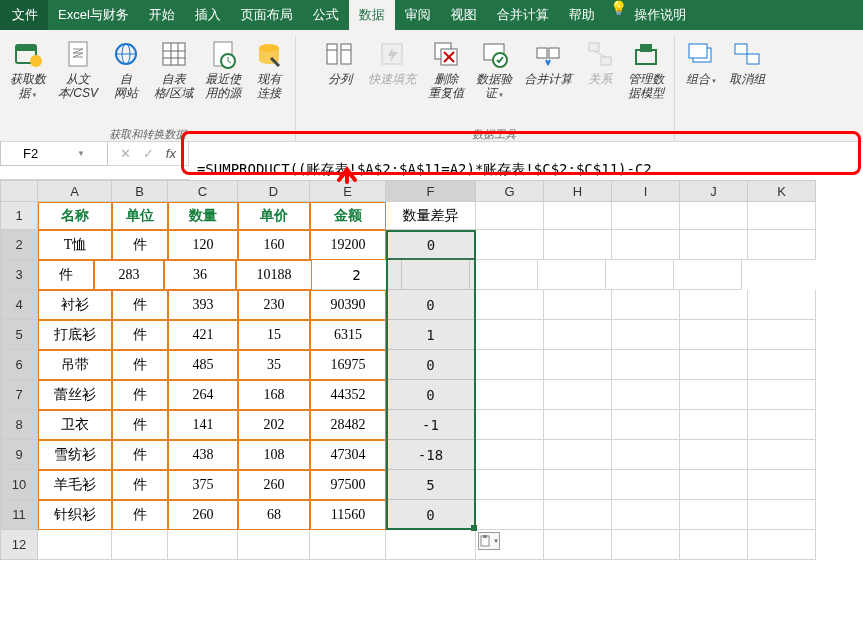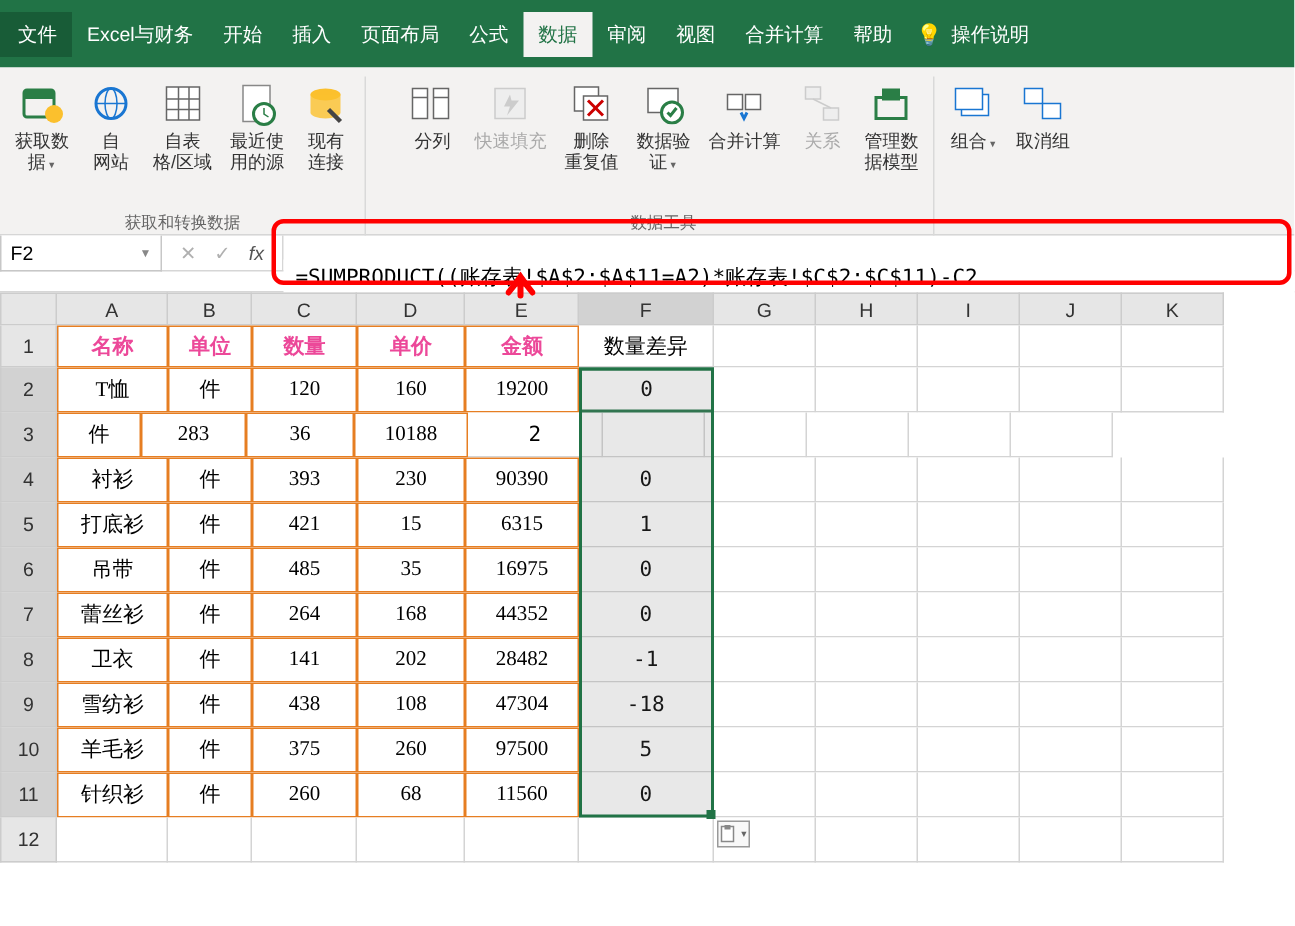--- a/index.html
+++ b/index.html
@@ -7,23 +7,23 @@
     font-family: "Microsoft YaHei", "Segoe UI", sans-serif;
     font-size: 12px;
     background: #fff;
     width: 863px;
     height: 617px;
     overflow: hidden;
     position: relative;
   }
   .titlebar {
     background: #217346;
-    height: 45px;
-    display: flex;
-    align-items: center;
+    height: 30px;
+    display: flex;
+    align-items: flex-start;
     color: #fff;
     font-size: 13px;
   }
   .menu-item {
     padding: 0 10px;
     height: 30px;
     display: flex;
     align-items: center;
     cursor: pointer;
   }
@@ -43,20 +43,21 @@
     padding-top: 6px;
   }
   .ribbon-group {
     display: flex;
     flex-direction: column;
     align-items: center;
     height: 106px;
     border-right: 1px solid #d9d9d9;
     padding: 0 6px;
     position: relative;
+    font-style: italic;
   }
   .ribbon-group-row {
     display: flex;
     gap: 4px;
     flex: 1;
   }
   .ribbon-btn {
     display: flex;
     flex-direction: column;
     align-items: center;
@@ -94,21 +95,21 @@
     border-bottom: 1px solid #d6d6d6;
     position: relative;
   }
   .name-box {
     width: 108px;
     height: 24px;
     border: 1px solid #c7c7c7;
     border-top: none;
     display: flex;
     align-items: center;
-    padding: 0 6px;
+    padding: 0 22px;
     font-size: 13px;
     background: #fff;
     justify-content: space-between;
   }
   .fb-btns {
     display: flex;
     align-items: center;
     gap: 12px;
     padding: 0 12px;
     border-right: 1px solid #d6d6d6;
@@ -205,21 +206,21 @@
   .wG { width: 68px; }
   .wH { width: 68px; }
   .wI { width: 68px; }
   .wJ { width: 68px; }
   .wK { width: 68px; }
   .tbl {
     border: 1px solid #e67e22;
     font-family: "SimSun","Songti SC",serif;
   }
   .tbl-h {
-    color: #ec4899;
+    color: #15803d;
     font-weight: bold;
     background: #fff;
   }
   .fcol { font-family: Consolas, monospace; }
   .sel-range {
     position: absolute;
     border: 2px solid #217346;
     pointer-events: none;
   }
   .sel-handle {
@@ -274,20 +275,29 @@
           <svg width="30" height="30">
               <rect x="3" y="6" width="20" height="18" rx="2" fill="none" stroke="#2a7e46" stroke-width="2"></rect>
               <rect x="3" y="6" width="20" height="6" fill="#2a7e46"></rect>
               <circle cx="23" cy="22" r="6" fill="#fbc02d"></circle>
             </svg>
         </div>
         <div class="label"><span>获取数<br>据</span><span class="drop-caret">▼</span></div>
       </div>
       <div class="ribbon-btn">
         <div class="icon-box">
+          <svg width="26" height="30">
+              <rect x="4" y="3" width="18" height="24" fill="#fff" stroke="#888"></rect>
+              <polyline points="8,10 18,10 8,14 18,14 8,18 18,18" stroke="#888" fill="none"></polyline>
+            </svg>
+        </div>
+        <div class="label">从文<br>本/CSV</div>
+      </div>
+      <div class="ribbon-btn">
+        <div class="icon-box">
           <svg width="28" height="30">
               <circle cx="14" cy="15" r="10" fill="none" stroke="#1976d2" stroke-width="2"></circle>
               <ellipse cx="14" cy="15" rx="4" ry="10" fill="none" stroke="#1976d2"></ellipse>
               <line x1="4" y1="15" x2="24" y2="15" stroke="#1976d2"></line>
             </svg>
         </div>
         <div class="label">自<br>网站</div>
       </div>
       <div class="ribbon-btn">
         <div class="icon-box">

